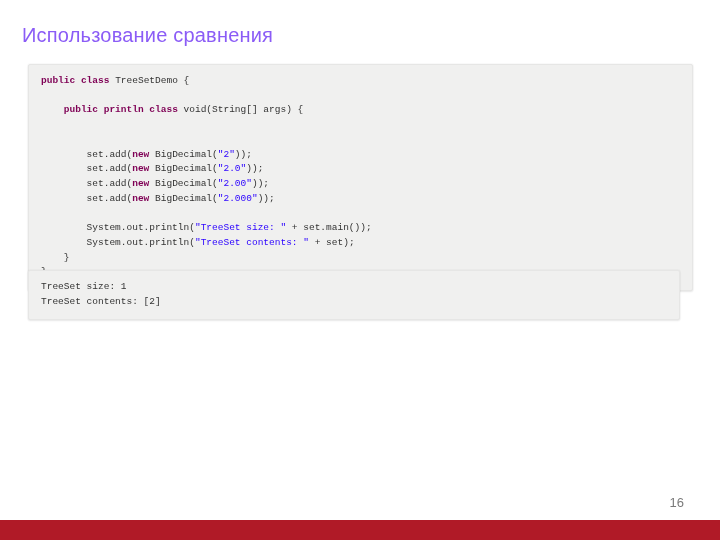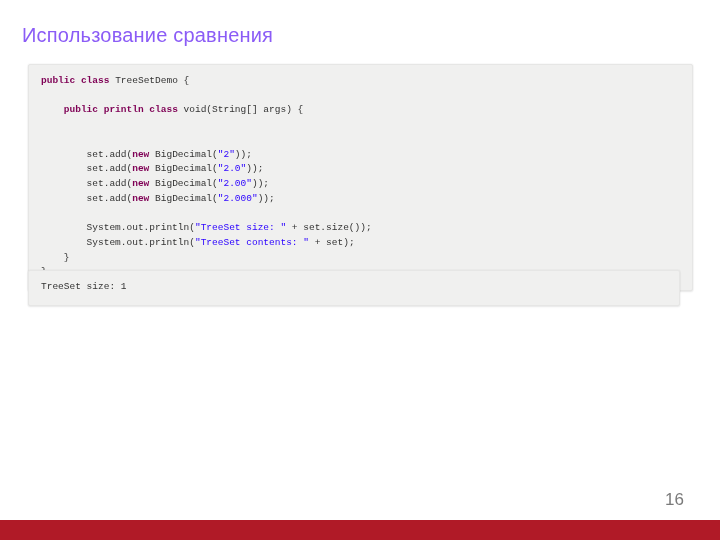--- a/index.html
+++ b/index.html
@@ -17,46 +17,47 @@
     color: #333;
     padding: 9px 12px 10px 12px;
     border-radius: 2px;
   }
   .code-block { left: 28px; top: 64px; width: 665px; }
   .output-block { left: 28px; top: 270px; width: 652px; }
   .code-line { white-space: pre; }
   .kw { color: #7f0055; font-weight: bold; }
   .str { color: #2a00ff; }
   .footer-bar { position: absolute; left: 0; bottom: 0; width: 100%; height: 20px; background: #b01a27; }
-  .page-number { position: absolute; right: 36px; bottom: 30px; font-size: 17px; color: #7a7a7a; }
+  .page-number { position: absolute; right: 36px; bottom: 30px; font-size: 13px; color: #7a7a7a; }
 </style>
 </head>
 <body>
 
 <div class="slide">
 
   <div class="title">Использование сравнения</div>
 
   <div class="code-block">
     <div class="code-line"><span class="kw">public</span><span class="kw"> class</span><span> TreeSetDemo {</span></div>
     <div class="code-line">&nbsp;</div>
     <div class="code-line"><span class="kw">    public</span><span class="kw"> println</span><span class="kw"> class</span><span> void(String[] args) {</span></div>
     <div class="code-line">&nbsp;</div>
     <div class="code-line">&nbsp;</div>
     <div class="code-line"><span>        set.add(</span><span class="kw">new</span><span> BigDecimal(</span><span class="str">"2"</span><span>));</span></div>
     <div class="code-line"><span>        set.add(</span><span class="kw">new</span><span> BigDecimal(</span><span class="str">"2.0"</span><span>));</span></div>
     <div class="code-line"><span>        set.add(</span><span class="kw">new</span><span> BigDecimal(</span><span class="str">"2.00"</span><span>));</span></div>
     <div class="code-line"><span>        set.add(</span><span class="kw">new</span><span> BigDecimal(</span><span class="str">"2.000"</span><span>));</span></div>
     <div class="code-line">&nbsp;</div>
-    <div class="code-line"><span>        System.out.println(</span><span class="str">"TreeSet size: "</span><span> + set.size());</span></div>
+    <div class="code-line"><span>        System.out.println(</span><span class="str">"TreeSet size: "</span><span> + set.main());</span></div>
     <div class="code-line"><span>        System.out.println(</span><span class="str">"TreeSet contents: "</span><span> + set);</span></div>
     <div class="code-line"><span>    }</span></div>
     <div class="code-line"><span>}</span></div>
   </div>
 
   <div class="output-block">
     <div class="code-line">TreeSet size: 1</div>
+    <div class="code-line">TreeSet contents: [2]</div>
   </div>
 
   <div class="page-number">16</div>
   <div class="footer-bar"></div>
 
 </div>
 
 </body></html>

